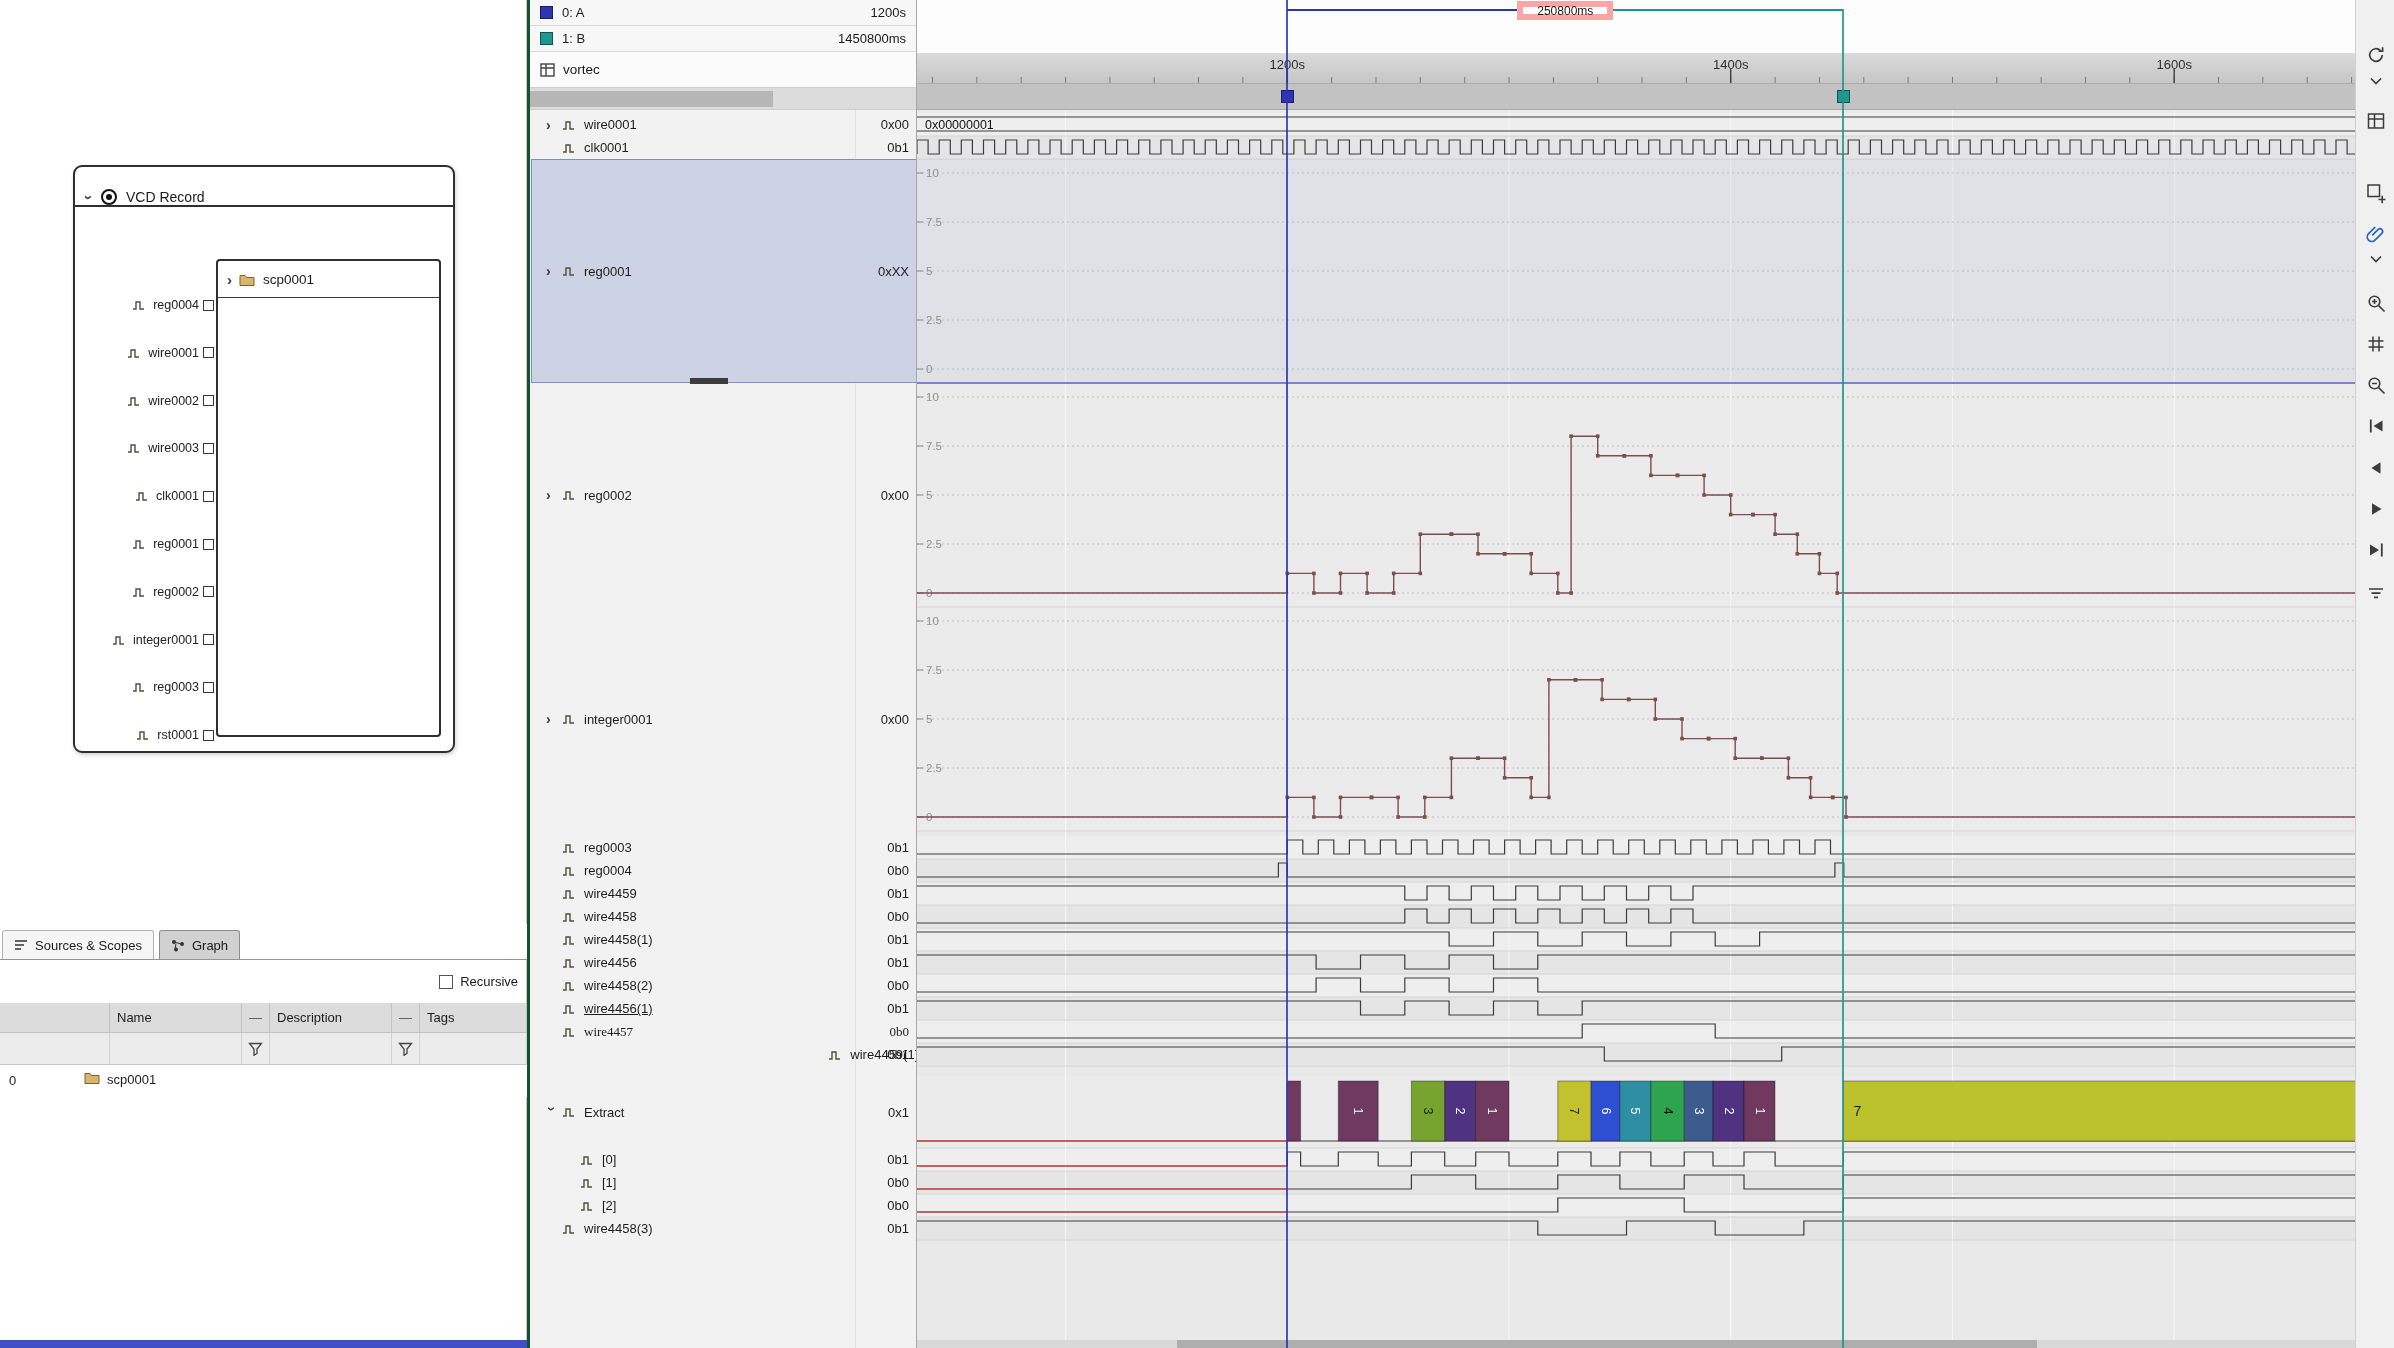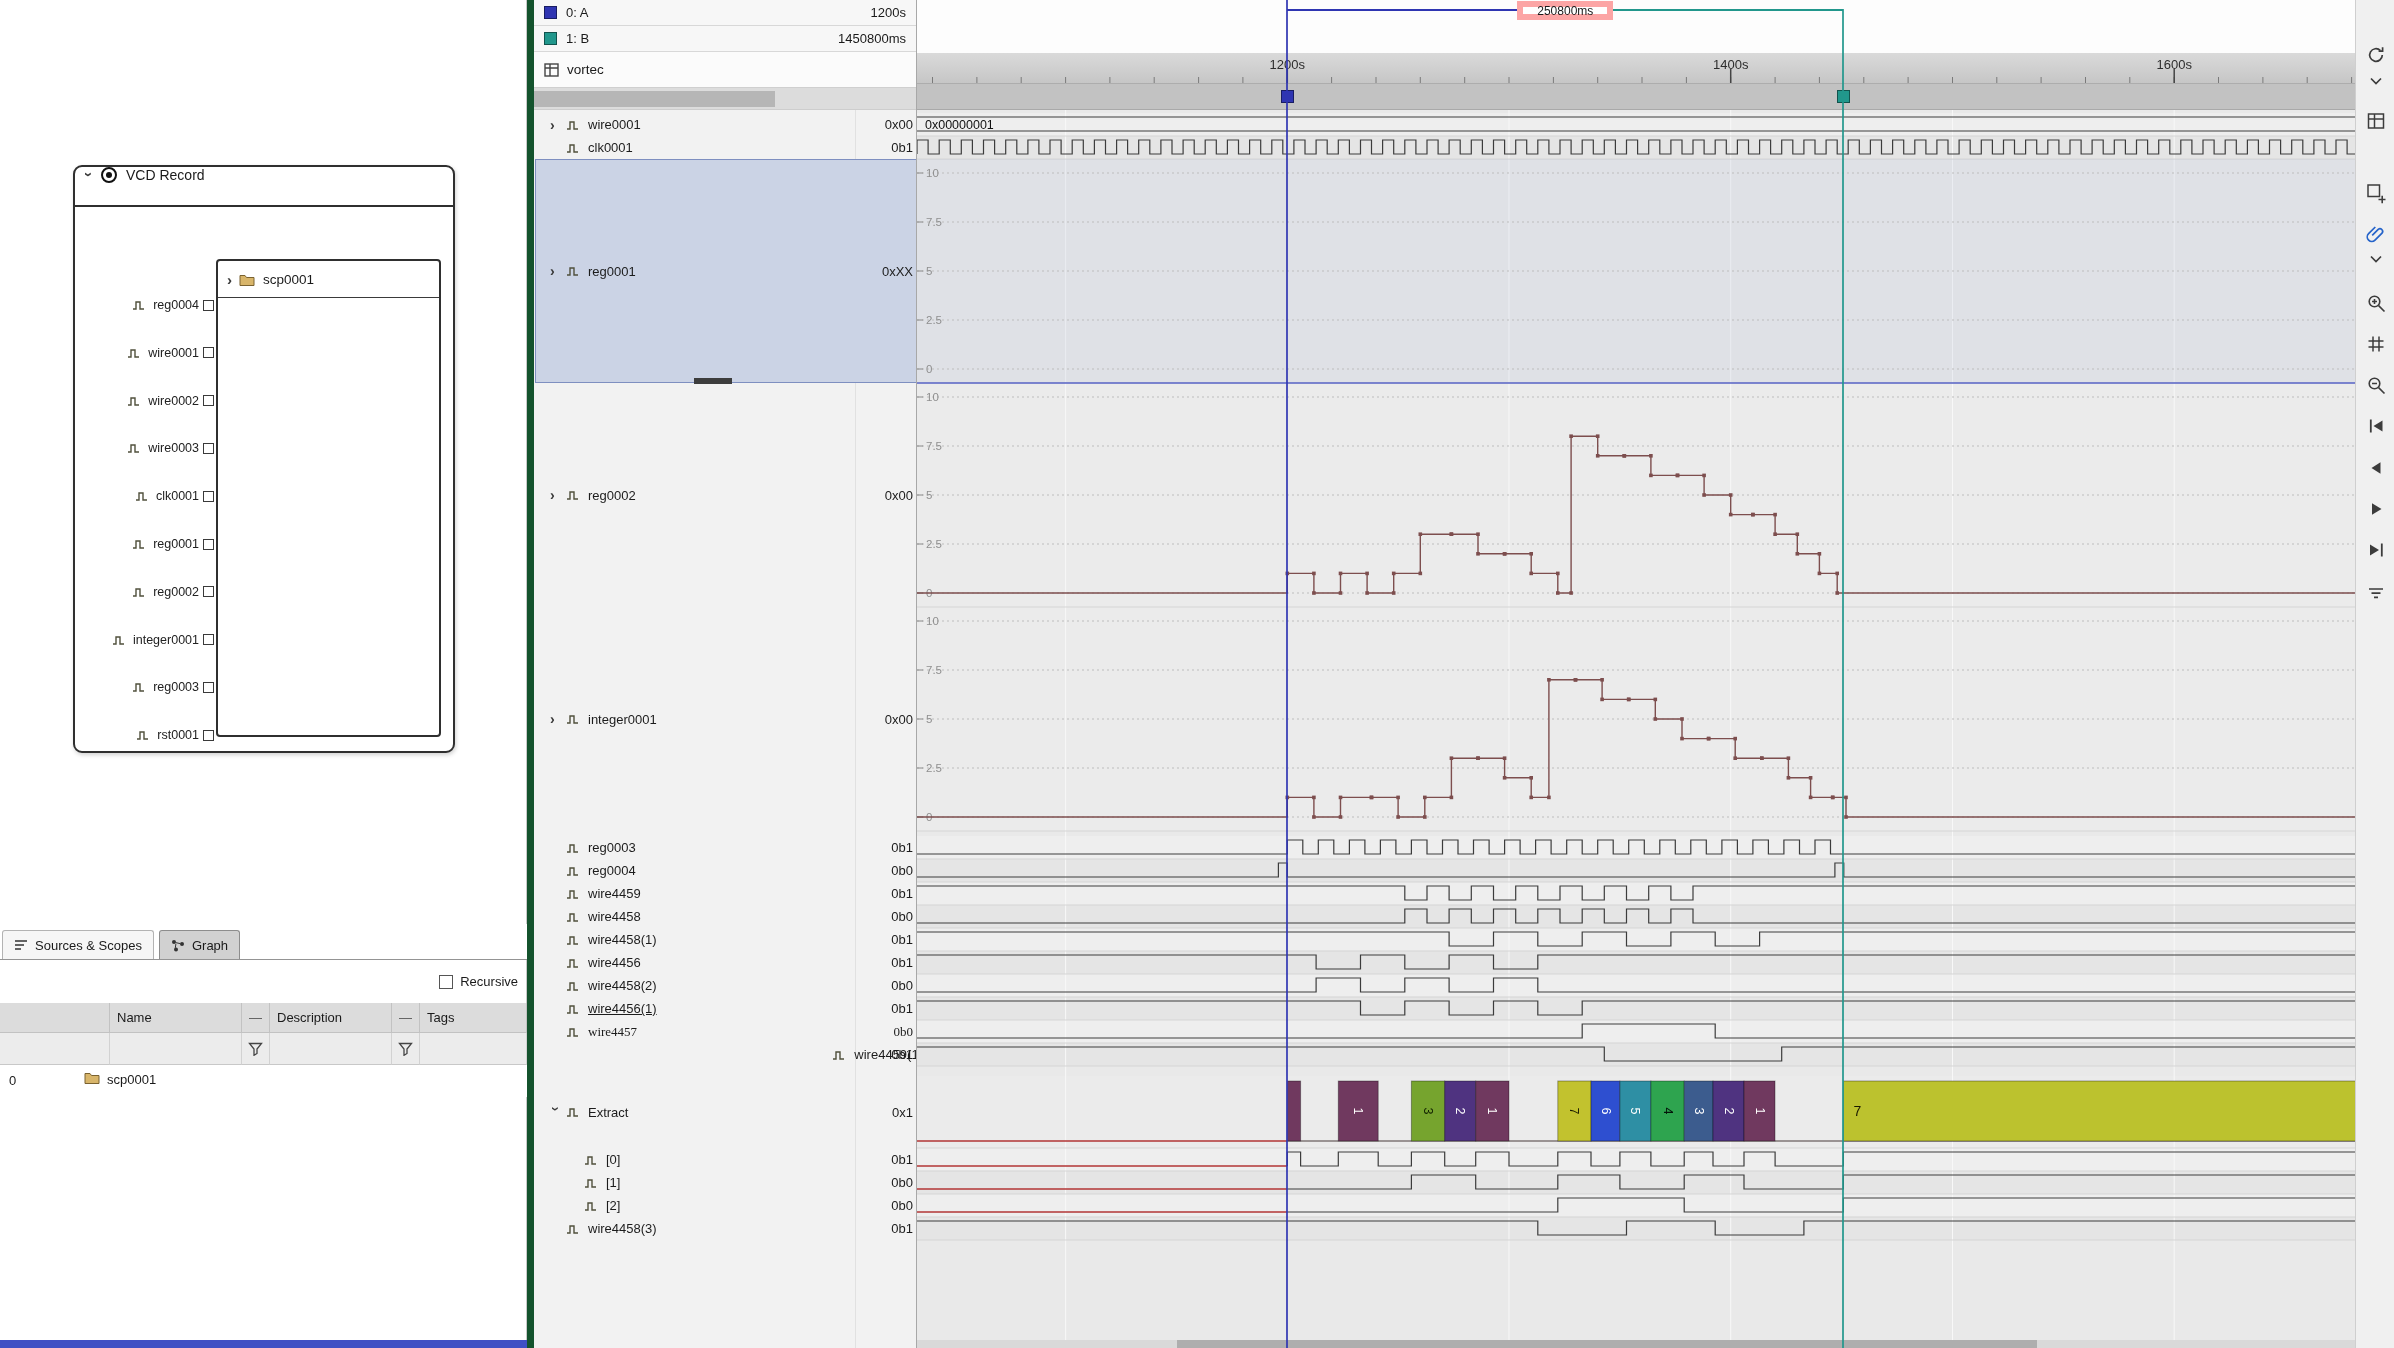--- a/index.html
+++ b/index.html
@@ -4,21 +4,21 @@
 <style>
   *{box-sizing:border-box;margin:0;padding:0}
   html,body{width:2394px;height:1348px;background:#fff}
   body{font-family:"Liberation Sans",sans-serif;font-size:13px;color:#1a1a1a;overflow:hidden}
   svg{font-family:"Liberation Sans",sans-serif}
   .app{position:relative;width:2394px;height:1348px;background:#fff;overflow:hidden}
 
   
   .left{position:absolute;left:0;top:0;width:527px;height:1348px;background:#fff;border-right:1px solid #c9c9c9}
   .vcd-node{position:absolute;left:73px;top:165px;width:382px;height:588px;border:2px solid #2f2f2f;border-radius:9px;background:#fff;box-shadow:1px 2px 4px rgba(0,0,0,.18)}
-  .vcd-header{height:40px;display:flex;align-items:flex-start;gap:9px;padding:0 12px;border-bottom:2px solid #2f2f2f;font-size:14px}
+  .vcd-header{height:40px;display:flex;align-items:flex-end;gap:9px;padding:0 12px;border-bottom:2px solid #2f2f2f;font-size:14px}
   .rec{width:16px;height:16px;border-radius:50%;border:2.5px solid #111;position:relative;flex:0 0 auto}
   .rec::after{content:"";position:absolute;inset:3px;background:#111;border-radius:50%}
   .chev{font-size:15px;line-height:1;color:#3a3a3a;display:inline-block;font-weight:bold}
   .chev.down{transform:rotate(90deg)}
   .port{position:absolute;left:0;width:139px;height:16px;display:flex;align-items:center;justify-content:flex-end;gap:4px;font-size:12.5px;color:#222;white-space:nowrap}
   .port .sq{width:11px;height:11px;border:1.5px solid #3a3a3a;background:#fff;flex:0 0 auto}
   .scp-box{position:absolute;left:141px;top:92px;width:225px;height:478px;border:2px solid #2f2f2f;border-radius:4px;background:#fff}
   .scp-head{height:37px;display:flex;align-items:center;gap:7px;padding:0 9px;border-bottom:1.5px solid #3a3a3a;font-size:13.5px}
   .tabs{position:absolute;left:0;top:924px;width:527px;height:36px;display:flex;align-items:flex-end;gap:5px;padding:4px 0 0 2px;border-bottom:1px solid #949494;background:#fff}
   .tab{display:flex;align-items:center;gap:7px;height:29px;padding:0 11px;border:1px solid #b3b3b3;border-bottom:none;background:#f6f6f6;border-radius:3px 3px 0 0;font-size:13px;cursor:default}
@@ -29,21 +29,21 @@
   .thead,.tfilter{display:grid;grid-template-columns:110px 132px 28px 122px 28px 107px}
   .th{height:30px;background:#dcdcdc;border-right:1px solid #c2c2c2;border-bottom:1px solid #c2c2c2;display:flex;align-items:center;padding:0 7px}
   .th.dash{justify-content:center;color:#555}
   .tfc{height:32px;background:#ececec;border-right:1px solid #d2d2d2;border-bottom:1px solid #c8c8c8;display:flex;align-items:center;justify-content:center}
   .drow{position:relative;height:32px;background:#fff}
   .drow .idx{position:absolute;left:9px;top:8px}
   .drow .grp{position:absolute;left:84px;top:6px;display:flex;align-items:center;gap:7px}
   .left-scroll{position:absolute;left:0;top:1340px;width:527px;height:8px;background:#4050c4}
 
   
-  .mid{position:absolute;left:527px;top:0;width:389px;height:1348px;background:#f2f2f2;border-left:7px solid #14532d;overflow:hidden}
+  .mid{position:absolute;left:527px;top:0;width:389px;height:1348px;background:#f2f2f2;border-left:3px solid #14532d;overflow:hidden}
   .marker-row{height:26px;display:flex;align-items:center;gap:9px;padding:0 10px;background:#f7f7f7;border-bottom:1px solid #d8d8d8}
   .msq{width:13px;height:13px;border:1px solid rgba(0,0,0,.45);flex:0 0 auto}
   .mval{margin-left:auto}
   .scope-head{height:36px;display:flex;align-items:center;gap:8px;padding:0 10px;background:#fbfbfb;border-bottom:1px solid #cfcfcf;font-size:13.5px}
   .scroll-stub{height:22px;background:#dcdcdc;border-bottom:1px solid #cdcdcd;position:relative}
   .scroll-stub .thumb{position:absolute;left:0;top:3px;height:16px;width:63%;background:#b6b6b6}
   .sig-row{position:absolute;left:0;width:389px;display:flex;align-items:center;gap:5px;padding-left:16px;color:#1c1c1c}
   .sig-row .chev-sp{width:11px;flex:0 0 auto}
   .sig-row .chev{width:11px;flex:0 0 auto;font-size:14px}
   .sig-ic{width:17px;display:flex;align-items:center;flex:0 0 auto}

